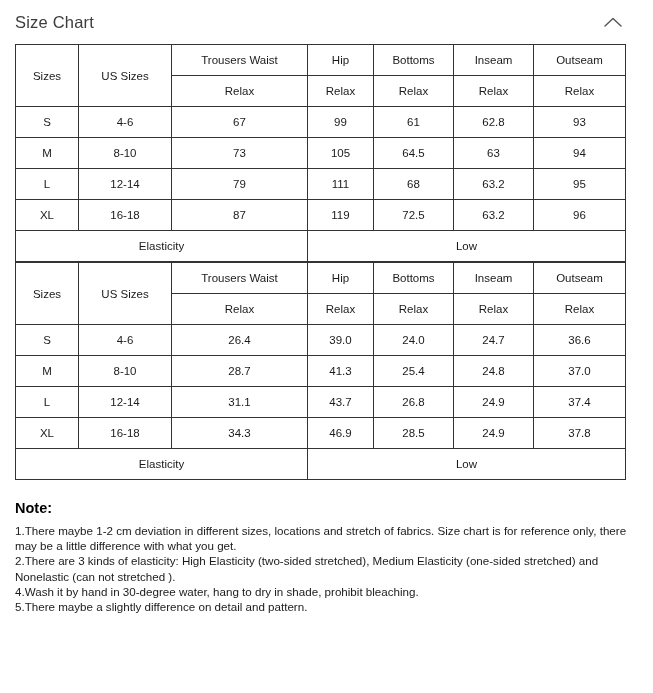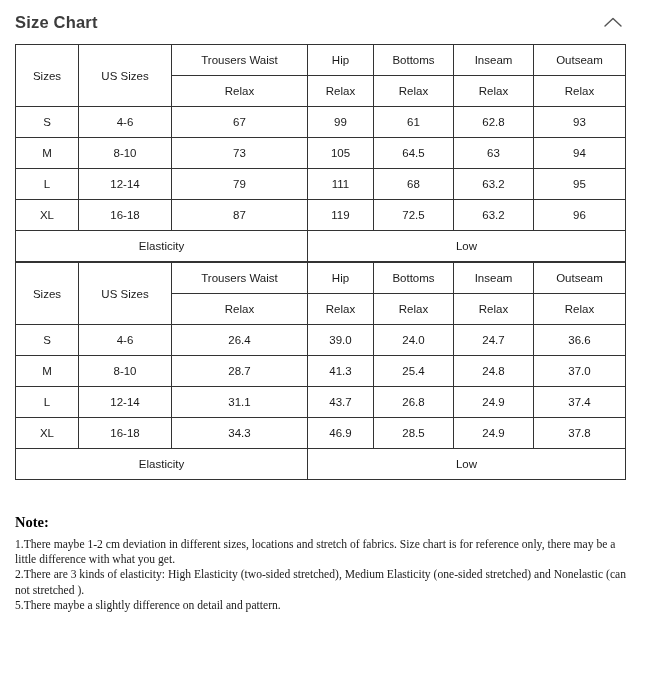--- a/index.html
+++ b/index.html
@@ -20,21 +20,21 @@
     position: relative;
     height: 44px;
     padding: 0 27px 0 15px;
     display: flex;
     align-items: center;
     justify-content: space-between;
     box-sizing: border-box;
   }
   .panel-title {
     font-size: 16.5px;
-    font-weight: 700;
+    font-weight: 400;
     color: #3c3c3c;
     letter-spacing: .2px;
   }
   .chevron-btn {
     width: 26px;
     height: 26px;
     display: flex;
     align-items: center;
     justify-content: center;
     cursor: pointer;
@@ -79,22 +79,21 @@
   .col-ussizes  { width: 93px; }
   .col-waist    { width: 136px; }
   .col-hip      { width: 66px; }
   .col-bottoms  { width: 80px; }
   .col-inseam   { width: 80px; }
   .col-outseam  { width: 92px; }
 
   
   .note-block {
     padding: 0 15px 0 15px;
-    margin-top: 34px;
-    font-family: Liberation Serif, serif;
+    margin-top: 20px;
   }
   .note-heading {
     font-size: 14.5px;
     font-weight: bold;
     color: #000;
     margin: 0 0 6px 0;
     line-height: 17px;
   }
   .note-list {
     font-size: 11.6px;
@@ -262,15 +261,16 @@
       </tr>
     </tbody>
   </table>
 </div>
 
 <div class="note-block">
   <div class="note-heading">Note:</div>
   <div class="note-list">
     <p class="note-item">1.There maybe 1-2 cm deviation in different sizes, locations and stretch of fabrics. Size chart is for reference only, there may be a little difference with what you get.</p>
     <p class="note-item">2.There are 3 kinds of elasticity: High Elasticity (two-sided stretched), Medium Elasticity (one-sided stretched) and Nonelastic (can not stretched ).</p>
+    <p class="note-item">4.Wash it by hand in 30-degree water, hang to dry in shade, prohibit bleaching.</p>
     <p class="note-item">5.There maybe a slightly difference on detail and pattern.</p>
   </div>
 </div>
 
 </body></html>

